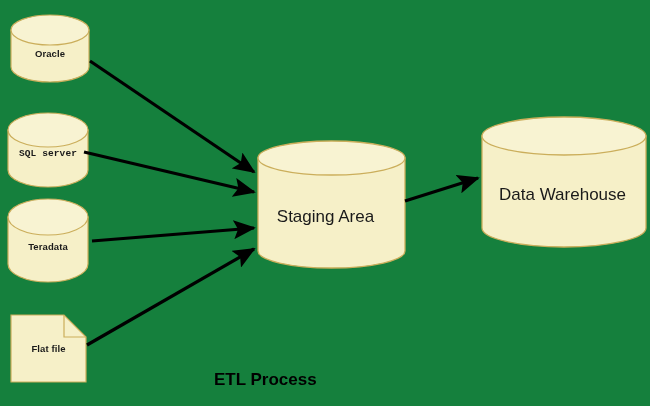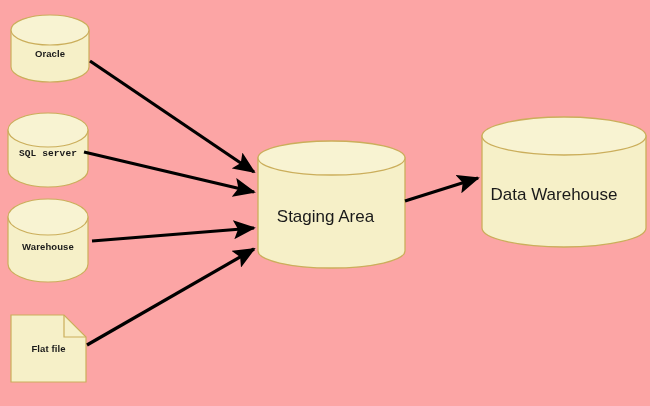--- a/index.html
+++ b/index.html
@@ -8,21 +8,21 @@
     padding: 0;
     background: #ffffff;
   }
   body {
     font-family: "Liberation Sans", sans-serif;
   }
   #canvas {
     position: relative;
     width: 650px;
     height: 406px;
-    background: #fca5a5;
+    background: #15803d;
     overflow: hidden;
   }
   #diagram-svg {
     position: absolute;
     left: 0;
     top: 0;
     width: 650px;
     height: 406px;
   }
   .node-label {
@@ -95,22 +95,23 @@
     <line x1="84" y1="152" x2="254" y2="192" stroke="#000000" stroke-width="3.2" marker-end="url(#arrowhead)"></line>
     <line x1="92" y1="241" x2="254" y2="228" stroke="#000000" stroke-width="3.2" marker-end="url(#arrowhead)"></line>
     <line x1="87" y1="345" x2="254" y2="249" stroke="#000000" stroke-width="3.2" marker-end="url(#arrowhead)"></line>
     <line x1="405" y1="201" x2="478" y2="178" stroke="#000000" stroke-width="3.2" marker-end="url(#arrowhead)"></line>
   </svg>
 
   <div class="node-label label-small" style="left:11px; top:48px; width:78px;">Oracle</div>
 
   <div class="node-label label-small" style="left:8px; top:148px; width:80px;font-family:Liberation Mono, monospace;">SQL server</div>
 
-  <div class="node-label label-small" style="left:8px; top:241px; width:80px;">Warehouse</div>
+  <div class="node-label label-small" style="left:8px; top:241px; width:80px;">Teradata</div>
 
   <div class="node-label label-small" style="left:11px; top:343px; width:75px;text-align:center;">Flat file</div>
 
   <div class="node-label label-large" style="left:258px; top:207px; width:135px;">Staging Area</div>
 
-  <div class="node-label label-large" style="left:482px; top:185px; width:144px;">Data Warehouse</div>
+  <div class="node-label label-large" style="left:482px; top:185px; width:144px;text-align:right;">Data Warehouse</div>
 
+  <div class="diagram-title" style="left:214px; top:370px;">ETL Process</div>
 
 </div>
 
 </body></html>

